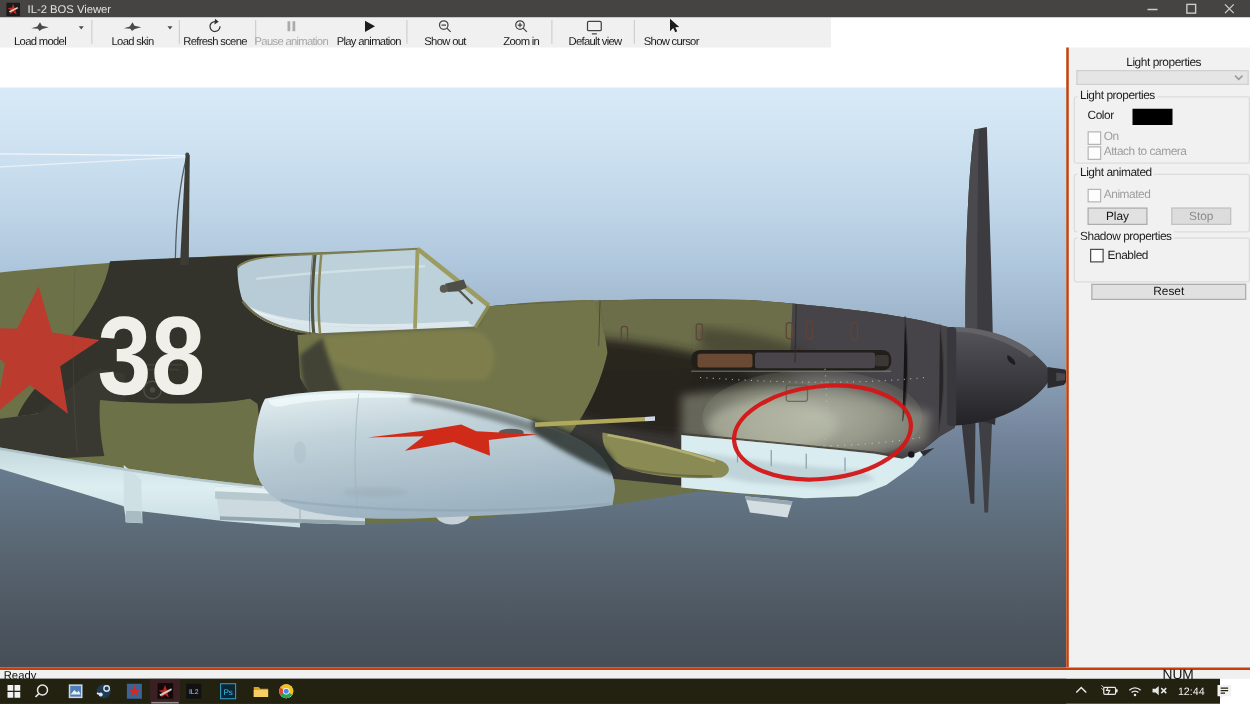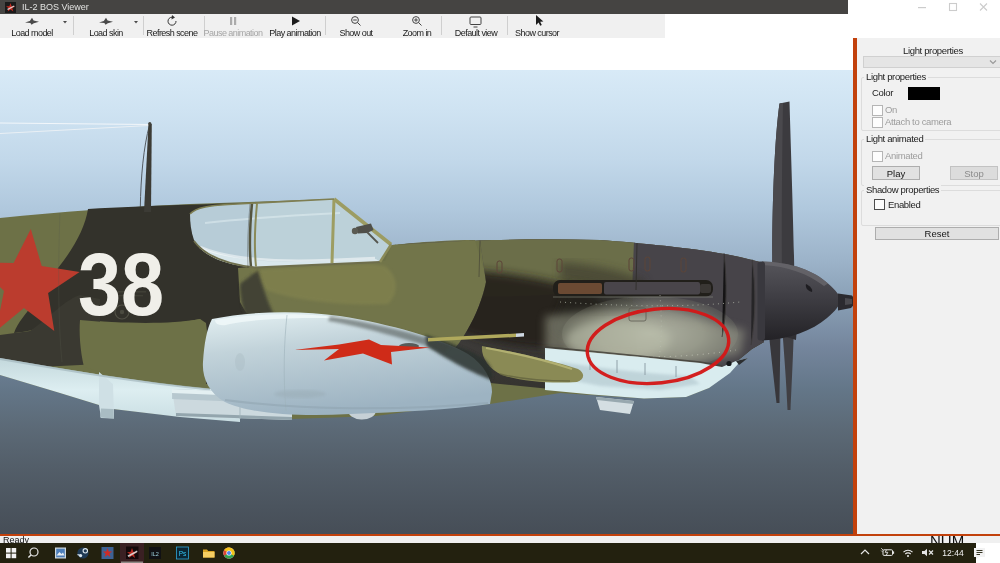--- a/index.html
+++ b/index.html
@@ -1,34 +1,34 @@
 <!DOCTYPE html>
 <html><head><meta charset="utf-8">
 <style>
 html,body{margin:0;padding:0;width:1000px;height:563px;overflow:hidden;background:#fff;
 font-family:"Liberation Sans",sans-serif;}
 .abs{position:absolute;}
-#titlebar{left:0;top:0;width:848px;height:14px;background:#454442;}
+#titlebar{left:0;top:0;width:1000px;height:14px;background:#454442;}
 #titlebar .t{left:22px;top:2px;font-size:9px;color:#e2e2e0;}
 #toolbar{left:0;top:14px;width:665px;height:24px;background:#f0f0f0;}
 #toolgap{left:665px;top:14px;width:335px;height:24px;background:#ffffff;}
 .tbl{position:absolute;top:14px;font-size:9px;letter-spacing:-0.55px;color:#1b1b1b;white-space:nowrap;transform:translateX(-50%);}
 .tbl.dis{color:#a6a6a6;}
 .sep{position:absolute;top:2px;width:1px;height:19px;background:#cfcfcf;}
 #viewport{left:0;top:38px;width:853px;height:496px;
 background:linear-gradient(180deg,#d8eaf7 0%,#cfe3f2 8%,#c2d8ea 18%,#b0c8dd 28%,#9db4ca 38%,#889eb4 47%,#74859c 56%,#647789 64%,#5c6a77 72%,#535e69 80%,#4b545e 88%,#454c55 95%,#424950 100%);margin-top:32px;}
-#panel{left:853px;top:38px;width:147px;height:496px;background:#f1f1f1;border-left:4px solid #c2410c;box-sizing:border-box;}
+#panel{left:853px;top:38px;width:147px;height:496px;background:#f1f1f1;border-left:2px solid #c2410c;box-sizing:border-box;}
 .pl{position:absolute;font-size:9.5px;letter-spacing:-0.35px;color:#1c1c1c;white-space:nowrap;}
 .pl.dis{color:#9d9d9d;}
 .grp{position:absolute;border:1px solid #dcdcdc;border-radius:2px;}
 .leg{position:absolute;background:#f1f1f1;font-size:9.5px;letter-spacing:-0.35px;color:#1c1c1c;padding:0 2px;white-space:nowrap;}
 .cb{position:absolute;width:9px;height:9px;background:#fdfdfd;border:1px solid #b5b5b5;}
 .cb.en{border:1px solid #4d4d4d;}
 .btn{position:absolute;background:#e1e1e1;border:1px solid #adadad;font-size:9.5px;color:#151515;text-align:center;box-sizing:border-box;}
-.btn.dis{background:#dcdcdc;border-color:#c2c2c2;color:#8b8b8b;margin-left:11px;}
+.btn.dis{background:#dcdcdc;border-color:#c2c2c2;color:#8b8b8b;}
 #statusbar{left:0;top:534px;width:1000px;height:9px;background:#f0f0f0;border-top:2px solid #c2410c;box-sizing:border-box;}
 #taskbar{left:0;top:543px;width:976px;height:20px;background:#23210f;}
 </style></head>
 <body>
 <div class="abs" id="titlebar">
  <svg class="abs" style="left:5px;top:2px" width="11" height="11" viewBox="0 0 11 11">
   <rect x="0" y="0" width="11" height="11" fill="#1a1a1a"></rect>
   <path d="M5.5 1 L6.6 4.2 L10 4.3 L7.3 6.2 L8.3 9.5 L5.5 7.5 L2.7 9.5 L3.7 6.2 L1 4.3 L4.4 4.2 Z" fill="#c22a20"></path>
   <path d="M2 7 L9 3.5 L9.5 4.5 L3 8 Z" fill="#e8e8e8" opacity="0.85"></path>
  </svg>
@@ -311,21 +311,21 @@
  <div class="btn" style="left:15px;top:128px;width:48px;height:14px;line-height:13px;">Play</div>
  <div class="btn dis" style="left:82px;top:128px;width:48px;height:14px;line-height:13px;">Stop</div>
  <div class="grp" style="left:4px;top:152px;width:139px;height:34px;"></div>
  <div class="leg" style="left:7px;top:146px">Shadow properties</div>
  <div class="cb en" style="left:17px;top:161px"></div>
  <div class="pl" style="left:31px;top:161px">Enabled</div>
  <div class="btn" style="left:18px;top:189px;width:124px;height:13px;line-height:12px;">Reset</div>
 </div>
 <div class="abs" id="statusbar">
  <div class="abs" style="left:3px;top:0px;font-size:9px;line-height:9px;color:#111;">Ready</div>
- <div class="abs" style="left:910px;top:0px;font-size:15px;line-height:9px;color:#111;padding-left:20px;">NUM</div>
+ <div class="abs" style="left:910px;top:0px;font-size:11px;line-height:9px;color:#111;padding-left:20px;">NUM</div>
 </div>
 <div class="abs" id="taskbar">
 <svg class="abs" style="left:0;top:0" width="1000" height="20" viewBox="0 0 1000 20">
 
  <g fill="#f2f2f2">
         <rect x="6" y="5" width="4.6" height="4.6"></rect>
         <rect x="11.6" y="5" width="4.6" height="4.6"></rect>
         <rect x="6" y="10.6" width="4.6" height="4.6"></rect>
         <rect x="11.6" y="10.6" width="4.6" height="4.6"></rect>
       </g>

